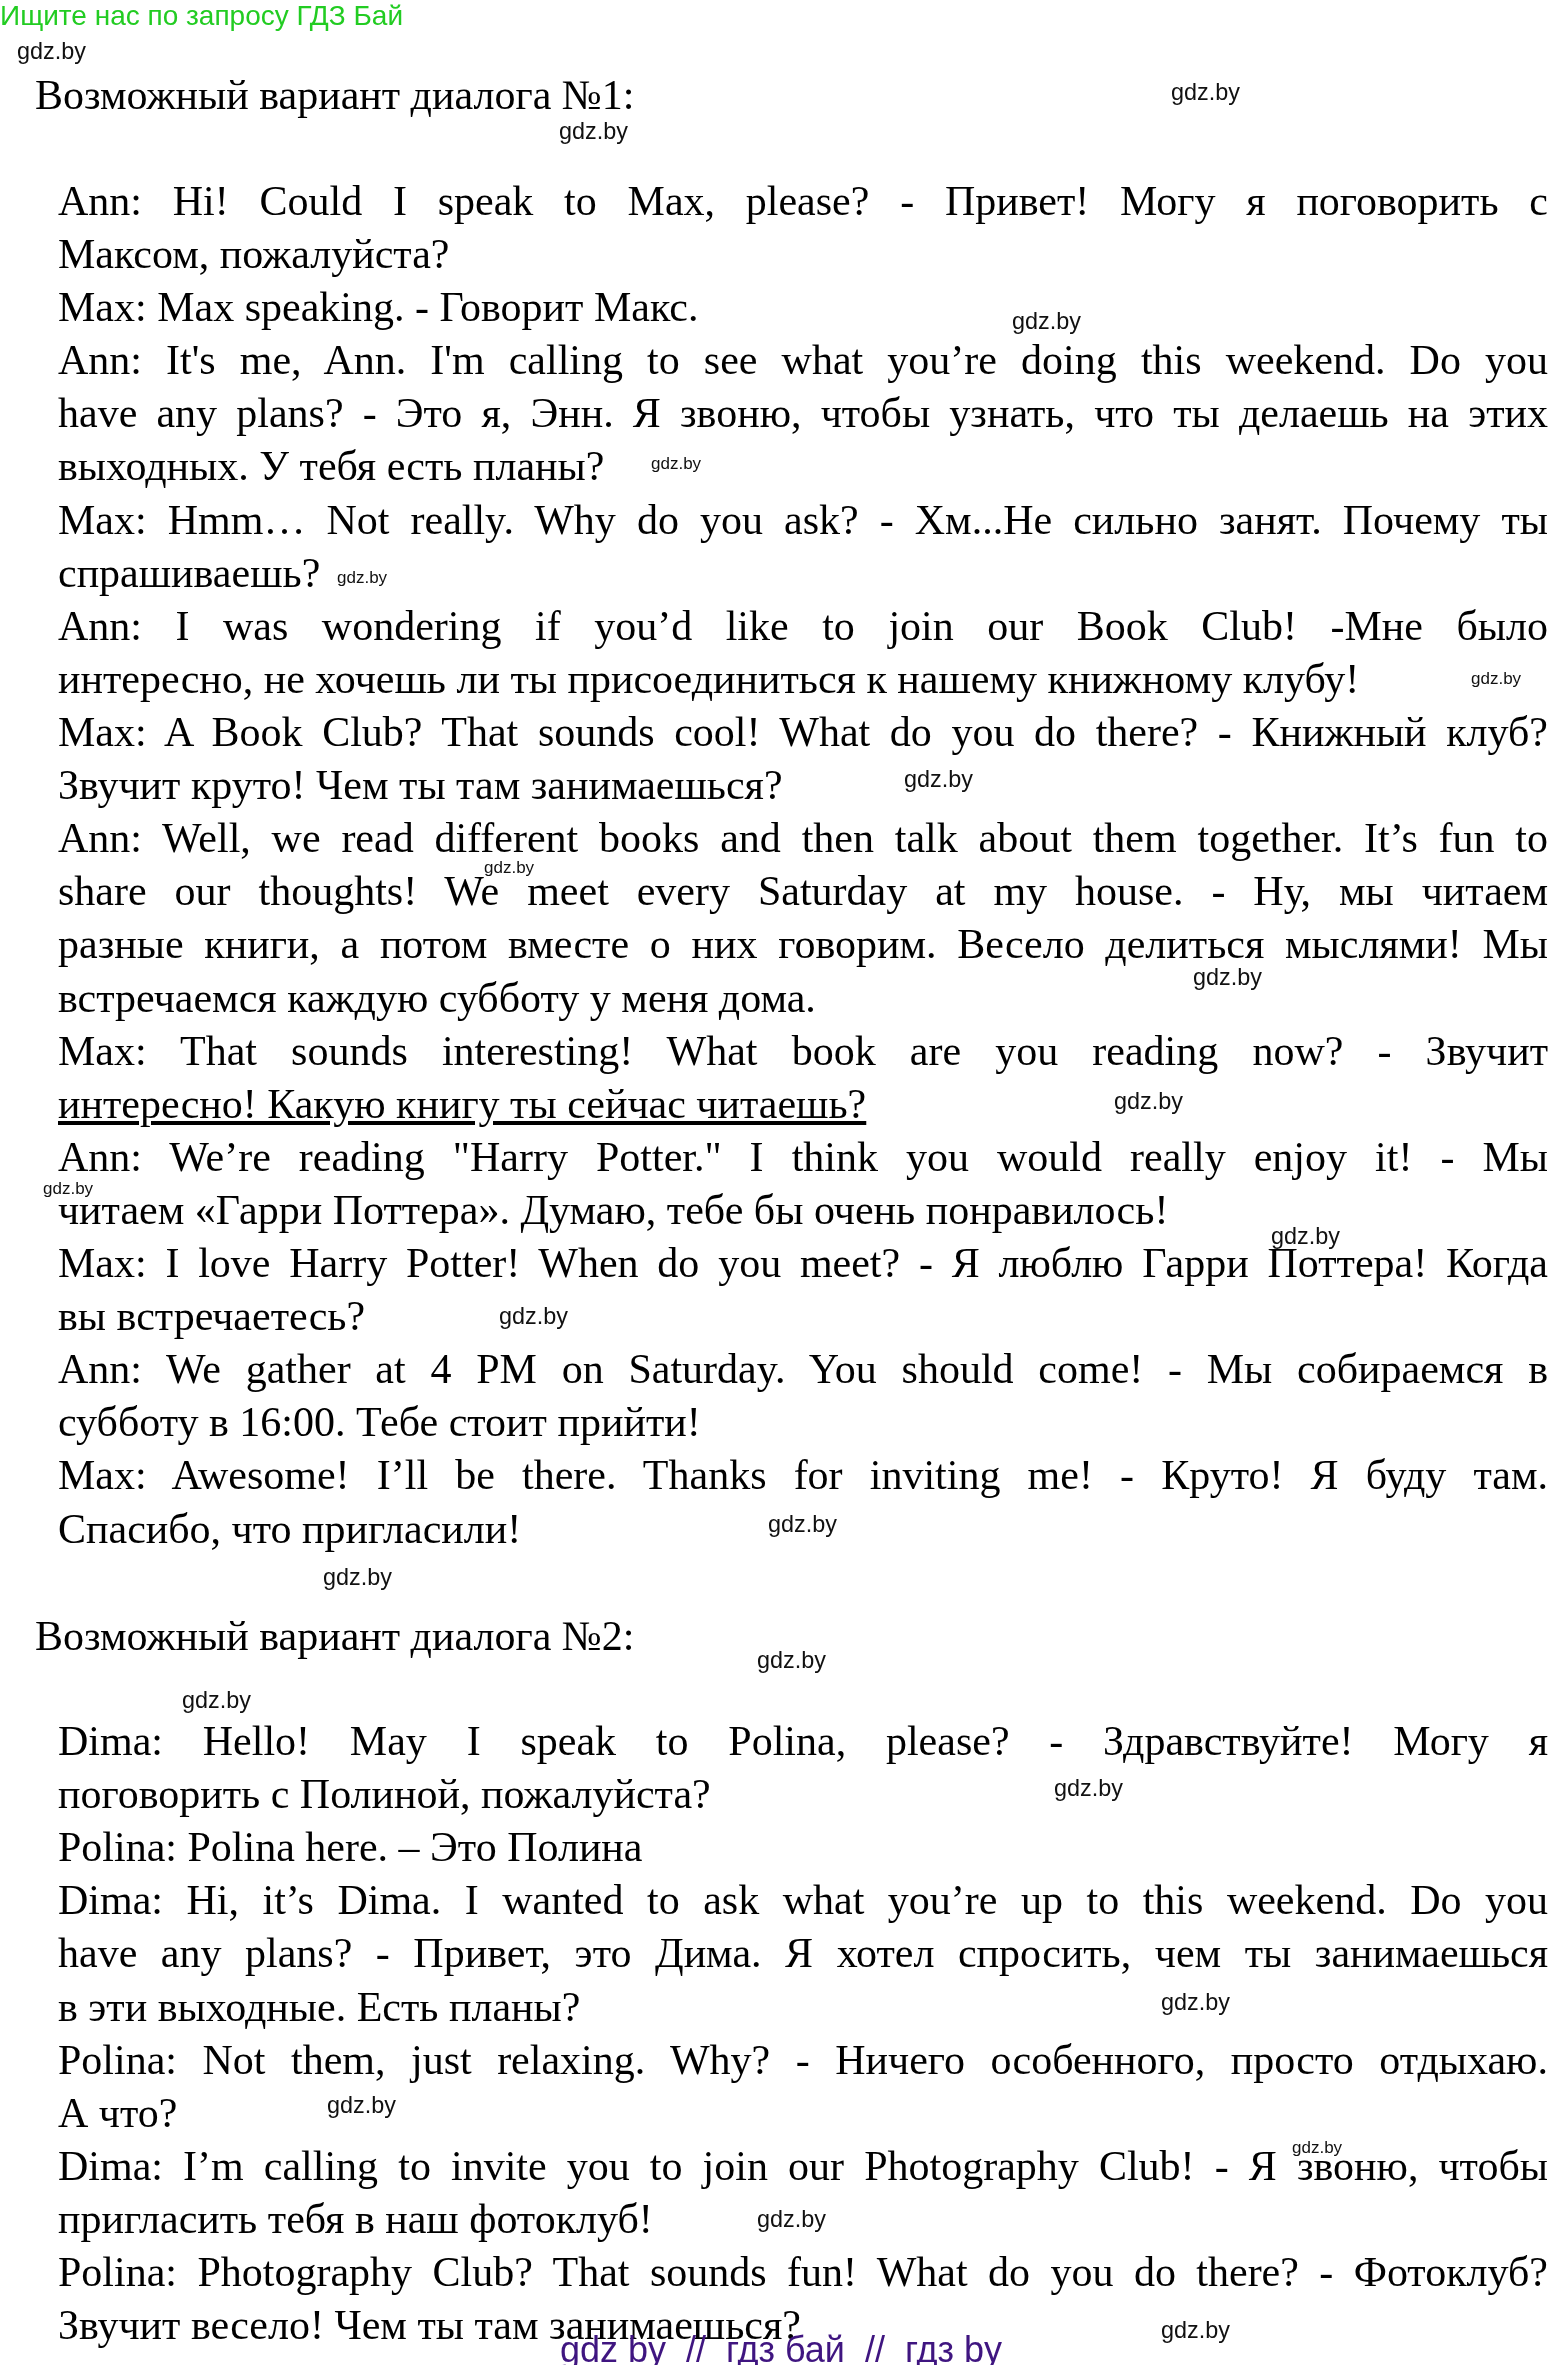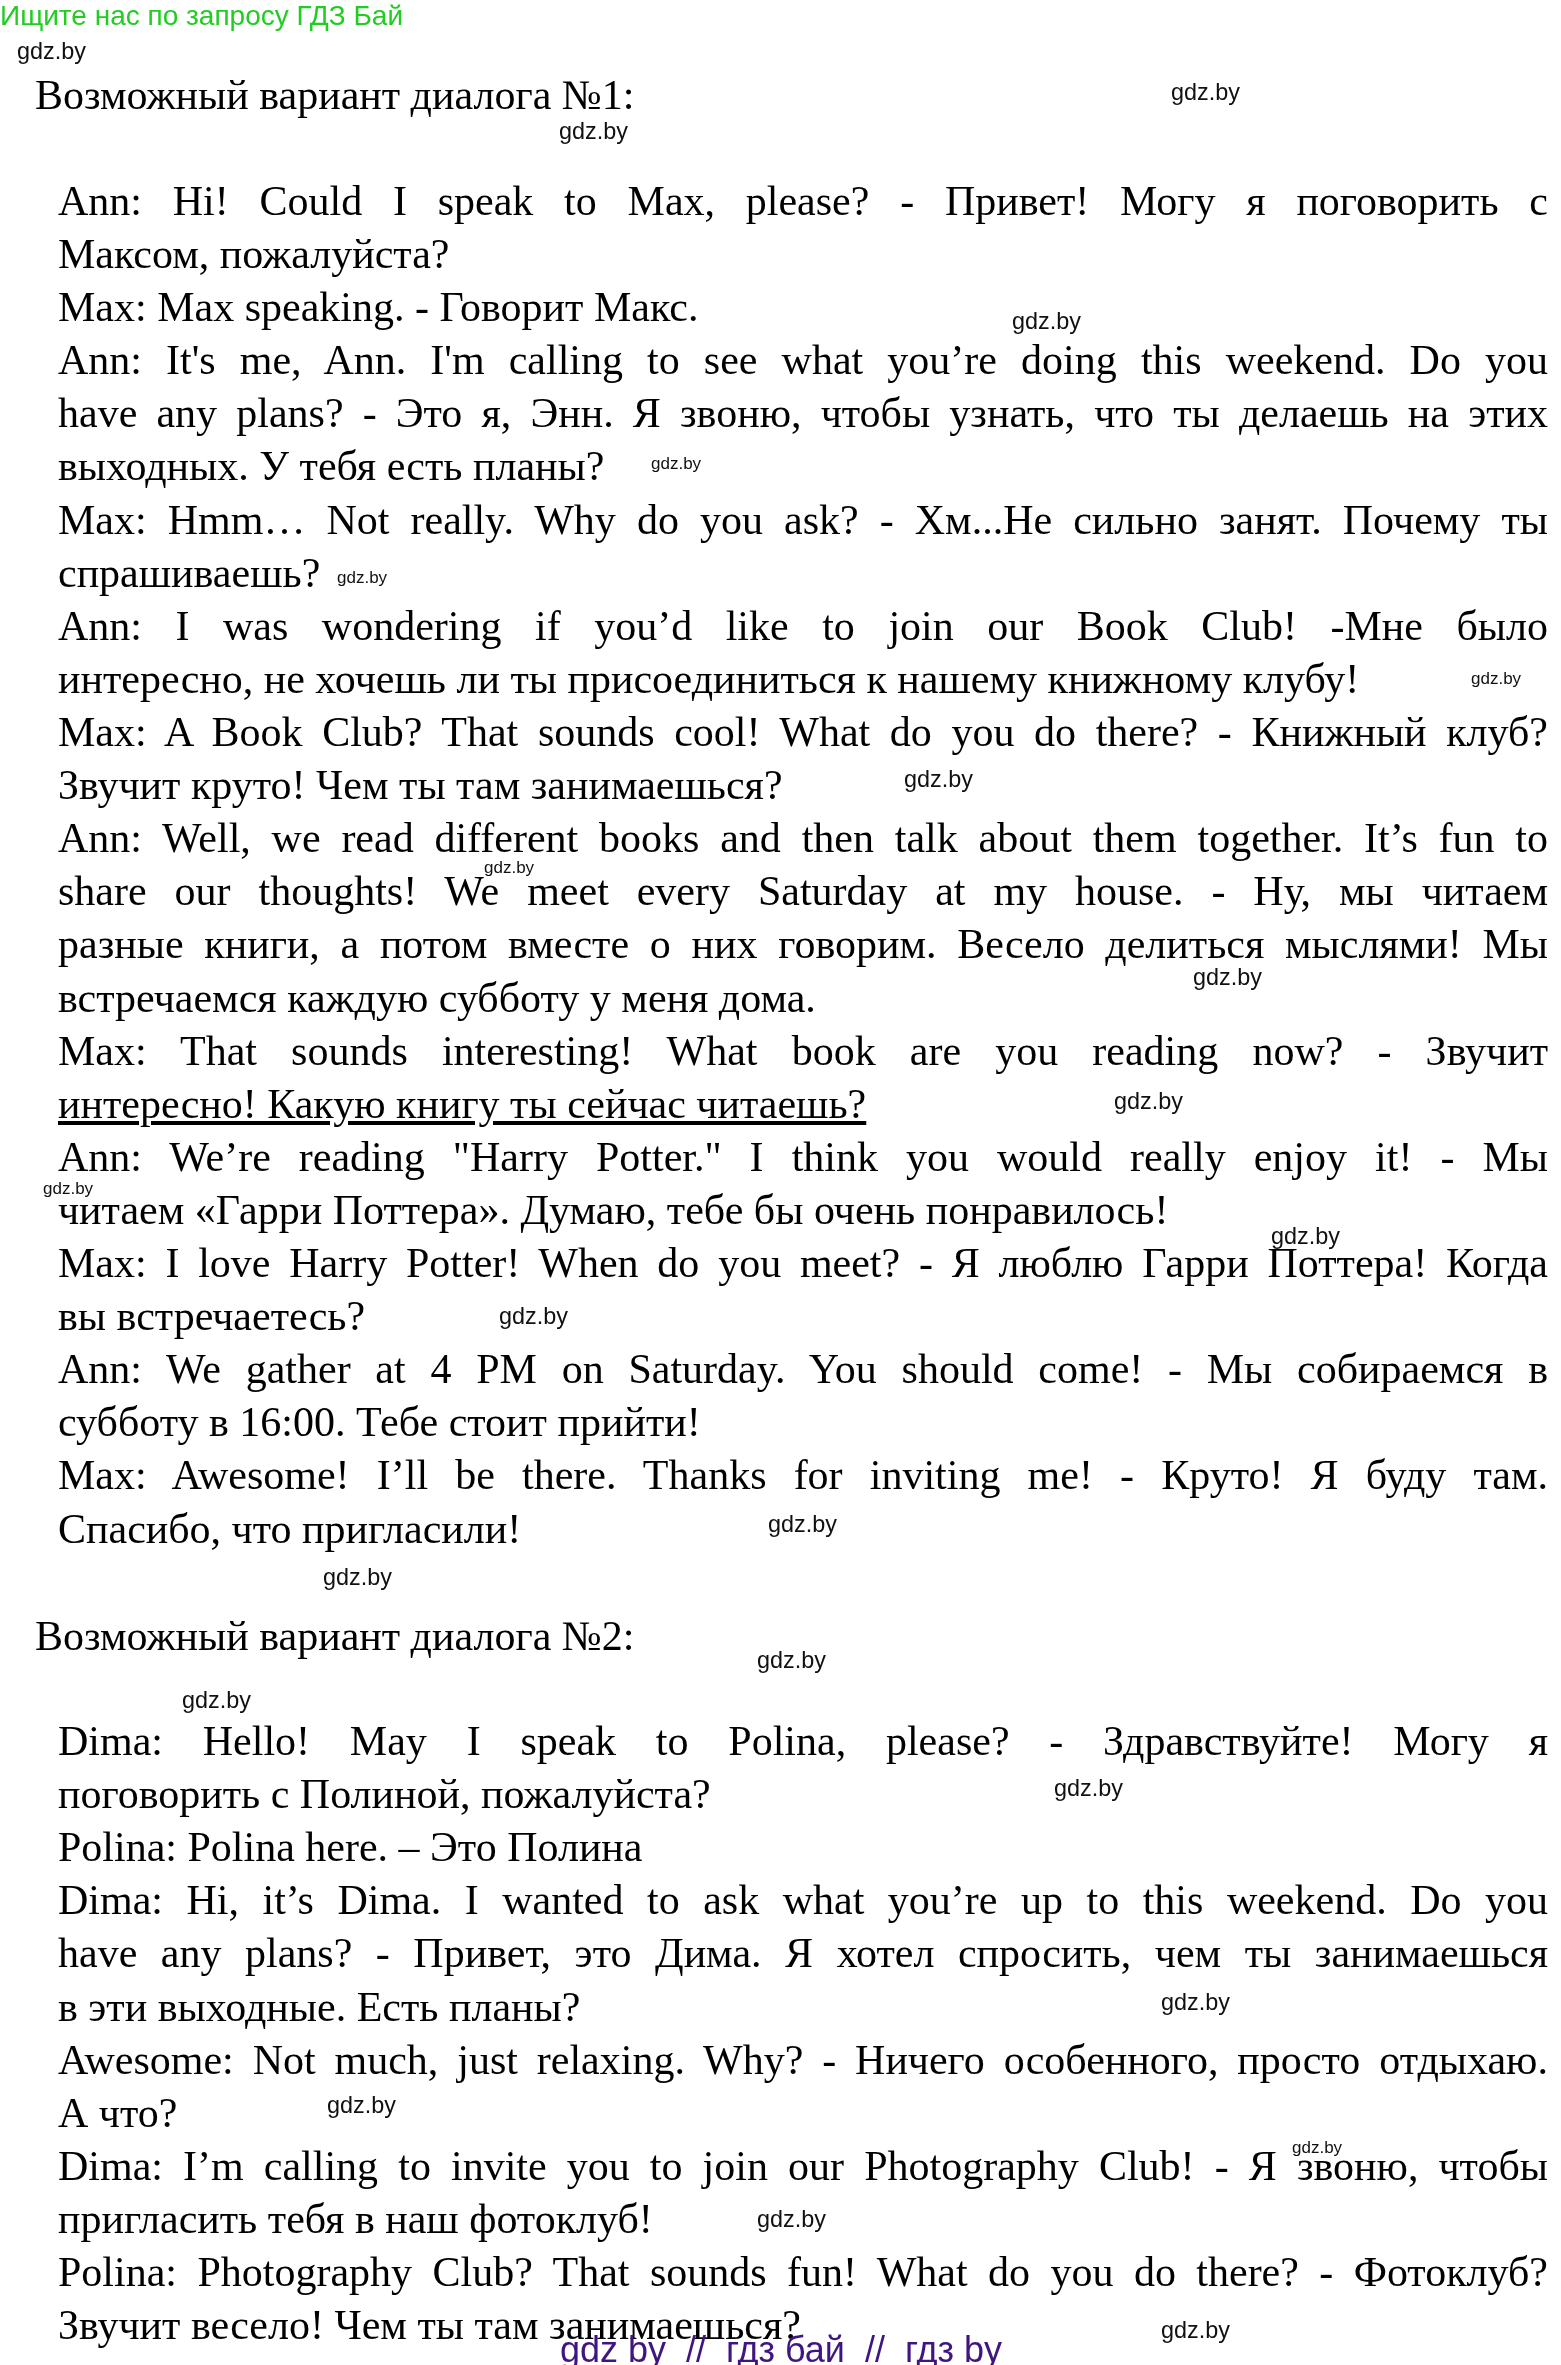--- a/index.html
+++ b/index.html
@@ -95,21 +95,21 @@
   <div class="line" style="top:1503px;">Спасибо, что пригласили!</div>
 
   <div class="heading" style="top:1610px;">Возможный вариант диалога №2:</div>
 
   <div class="line justify" style="top:1715px;">Dima: Hello! May I speak to Polina, please? - Здравствуйте! Могу я</div>
   <div class="line" style="top:1768px;">поговорить с Полиной, пожалуйста?</div>
   <div class="line" style="top:1821px;">Polina: Polina here.  – Это Полина</div>
   <div class="line justify" style="top:1874px;">Dima: Hi, it’s Dima. I wanted to ask what you’re up to this weekend. Do you</div>
   <div class="line justify" style="top:1927px;">have any plans? - Привет, это Дима. Я хотел спросить, чем ты занимаешься</div>
   <div class="line" style="top:1981px;">в эти выходные. Есть планы?</div>
-  <div class="line justify" style="top:2034px;">Awesome: Not much, just relaxing. Why? - Ничего особенного, просто отдыхаю.</div>
+  <div class="line justify" style="top:2034px;">Polina: Not them, just relaxing. Why? - Ничего особенного, просто отдыхаю.</div>
   <div class="line" style="top:2087px;">А что?</div>
   <div class="line justify" style="top:2140px;">Dima: I’m calling to invite you to join our Photography Club!  - Я звоню, чтобы</div>
   <div class="line" style="top:2193px;">пригласить тебя в наш фотоклуб!</div>
   <div class="line justify" style="top:2246px;">Polina: Photography Club? That sounds fun! What do you do there? - Фотоклуб?</div>
   <div class="line" style="top:2299px;">Звучит весело! Чем ты там занимаешься?</div>
 </div>
 
 <div class="footer-banner">gdz by  //  гдз бай  //  гдз by</div>
 
 

